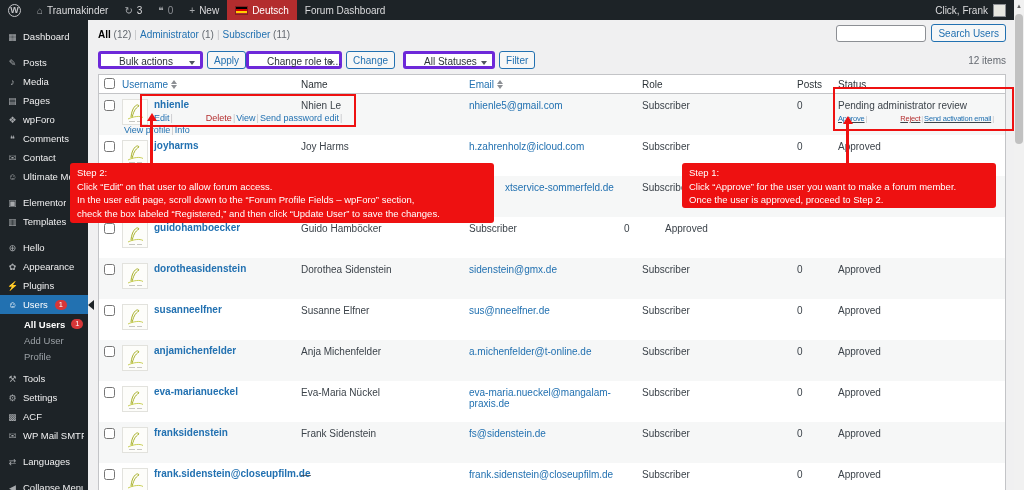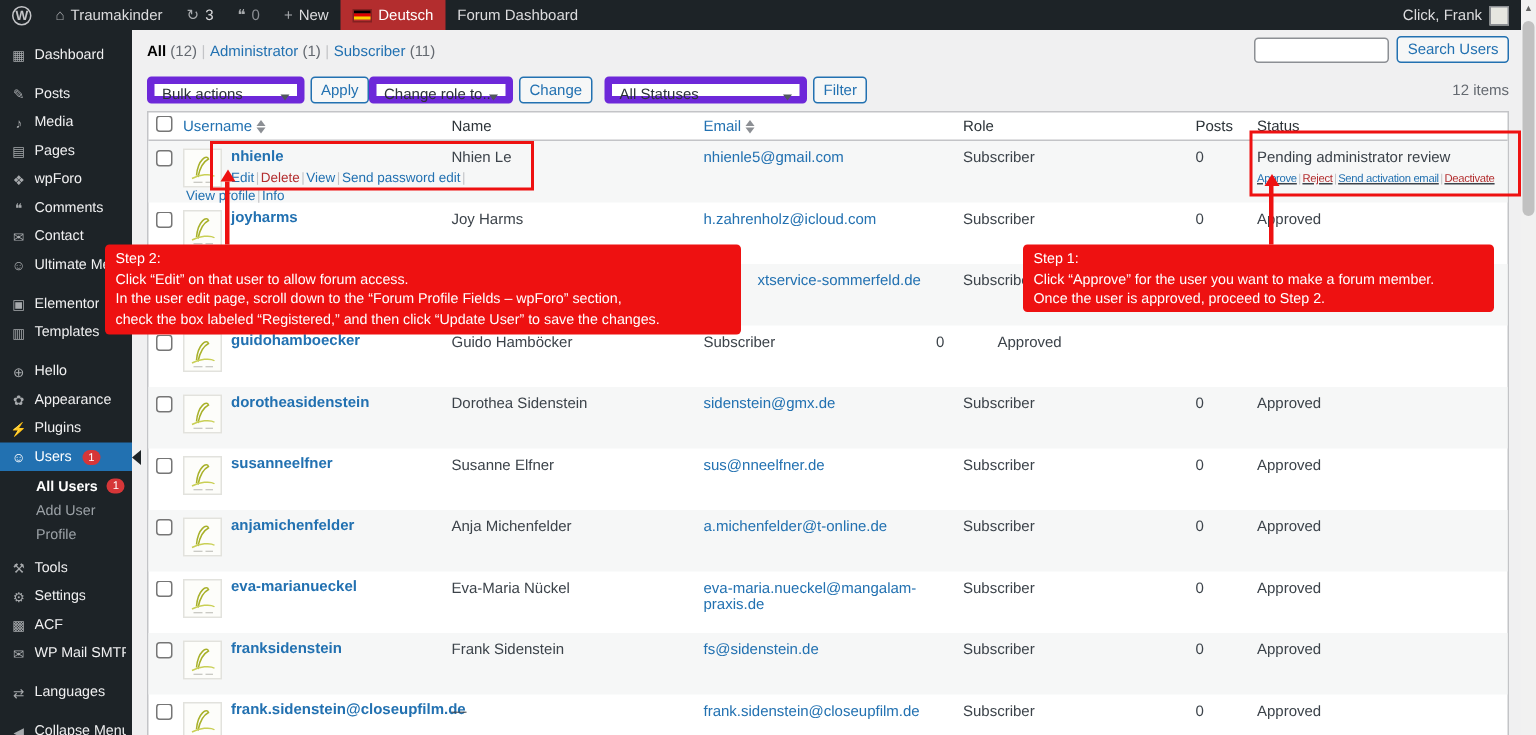--- a/index.html
+++ b/index.html
@@ -47,25 +47,25 @@
   .views { padding-top:5px; color:#646970; }
   .view-link { color:#2271b1; text-decoration:none; cursor:pointer; }
   .view-link.current { color:#000; font-weight:bold; }
   .view-count { color:#646970; }
   .vsep { color:#c3c4c7; margin:0 3px; }
   .search-area { display:flex; gap:5px; align-items:center; }
   .search-input { width:90px; height:17px; border:1px solid #8c8f94; border-radius:3px; background:#fff; font-size:10px; padding:0 4px; }
   .btn { font-size:10px; color:#2271b1; background:#f6f7f7; border:1px solid #2271b1; border-radius:3px;
     padding:2px 6px; height:18px; cursor:pointer; white-space:nowrap; }
   .toolbar-row { display:flex; align-items:center; margin-top:5px; height:18px; }
-  .select { position:relative; height:18px; border:5px solid #6d28d9; border-radius:3px; background:#fff;
-    color:#2c3338; padding:2px 16px 2px 5px; cursor:pointer; white-space:nowrap; }
+  .select { position:relative; height:18px; border:3px solid #6d28d9; border-radius:3px; background:#fff;
+    color:#2c3338; padding:2px 16px 2px 18px; cursor:pointer; white-space:nowrap; }
   .chev { position:absolute; right:5px; top:7px; width:0; height:0;
     border-left:3.5px solid transparent; border-right:3.5px solid transparent; border-top:4px solid #50575e; }
-  .sel-bulk { width:105px; } .sel-role { width:96px; } .sel-status { width:135px; margin-left:8px; }
+  .sel-bulk { width:105px; } .sel-role { width:96px; } .sel-status { width:92px; margin-left:8px; }
   .tb-btn { margin-left:4px; }
   .items-count { margin-left:auto; color:#646970; }
 
   
   #users-table { margin-top:5px; background:#fff; border:1px solid #c3c4c7; width:908px; }
   .thead { display:flex; align-items:center; height:19px; border-bottom:1px solid #c3c4c7; color:#2c3338; }
   .c-cb { width:20px; flex:none; padding-left:5px; }
   .c-user { width:178px; flex:none; padding-left:3px; }
   .c-name { width:168px; flex:none; padding-left:4px; }
   .c-email { width:173px; flex:none; padding-left:4px; }
@@ -80,21 +80,21 @@
   .user-row { display:flex; min-height:41px; position:relative; }
   .user-row.alternate { background:#f6f7f7; }
   .user-row .c-cb { padding-top:6px; }
   .ucell { display:flex; gap:6px; padding-top:5px; }
   .avatar { width:26px; height:26px; border:1px solid #e2e2dd; background:#fdfdfa; flex:none; }
   .ulink { color:#2271b1; font-weight:bold; text-decoration:none; cursor:pointer; white-space:nowrap; }
   .row-actions { font-size:9px; margin-top:3px; white-space:nowrap; display:none; }
   .row-actions2 { font-size:9px; margin-left:-30px; margin-top:2px; white-space:nowrap; display:none; }
   .first-row .row-actions, .first-row .row-actions2 { display:block; }
   .alink { color:#2271b1; text-decoration:none; cursor:pointer; }
-  .alink.danger { color:#b32d2e; }
+  .alink.danger { color:#b32d2e;margin-left:32px; }
   .asep { color:#c3c4c7; margin:0 1px; }
   .cell-top { padding-top:6px; }
   .email-link { color:#2271b1; text-decoration:none; cursor:pointer; }
   .covered-row .email-link { display:inline-block; padding-left:36px; }
   .status-actions { margin-top:3px; font-size:7.5px; letter-spacing:-0.2px; white-space:nowrap; display:none;text-decoration:underline; }
   .first-row .status-actions { display:block; }
 
   
   #scrollbar { position:absolute; right:0; top:0; width:10px; height:490px; background:#f1f1f1; z-index:70; }
   .sb-up { width:10px; height:12px; color:#636363; font-size:6px; text-align:center; line-height:12px; cursor:pointer; }

